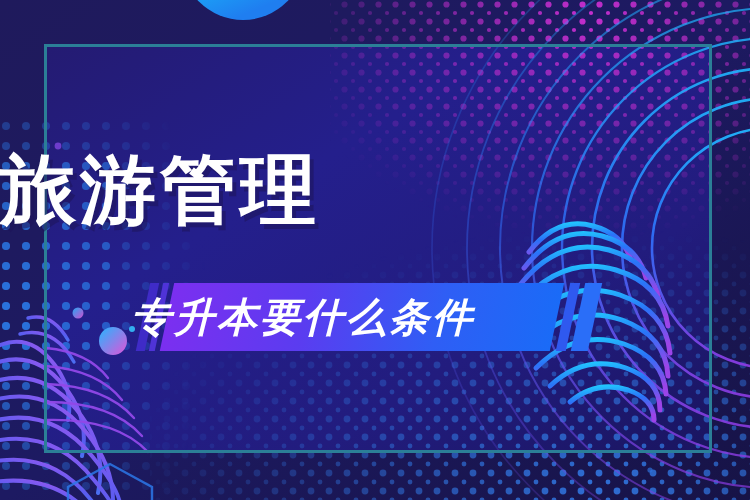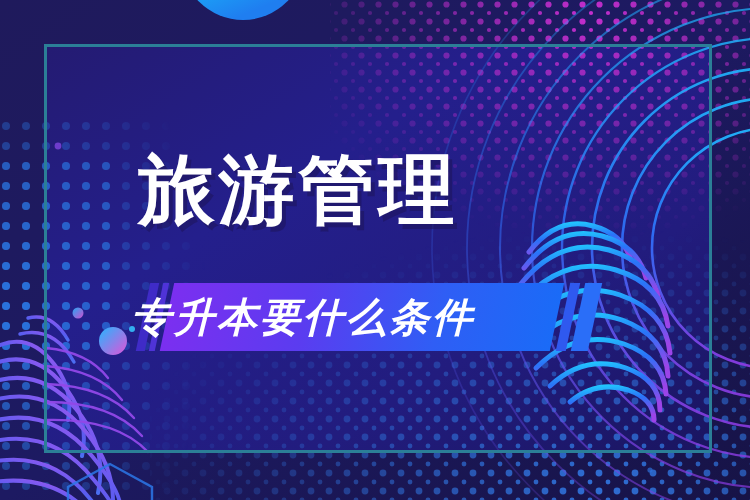--- a/index.html
+++ b/index.html
@@ -13,21 +13,21 @@
 
   
   .frame{
     position:absolute;left:44px;top:44px;width:668px;height:409px;
     border:3px solid #2b7f97;box-sizing:border-box;pointer-events:none;
   }
 
   
   .title-wrap{
     position:absolute;left:0;top:152px;width:597px;
-    text-align:center;
+    text-align:left;
   }
   .title{
     display:inline-block;
     font-size:76px;line-height:1;font-weight:bold;color:#ffffff;
     letter-spacing:4px;
     text-shadow:4px 5px 0 rgba(30,20,90,.55);
     white-space:nowrap;
   }
 
   

